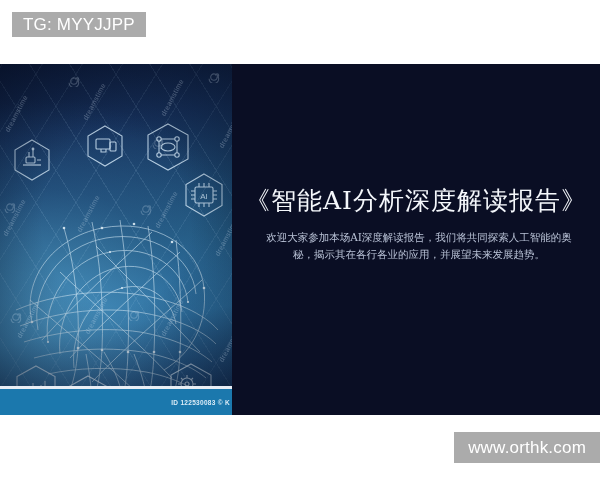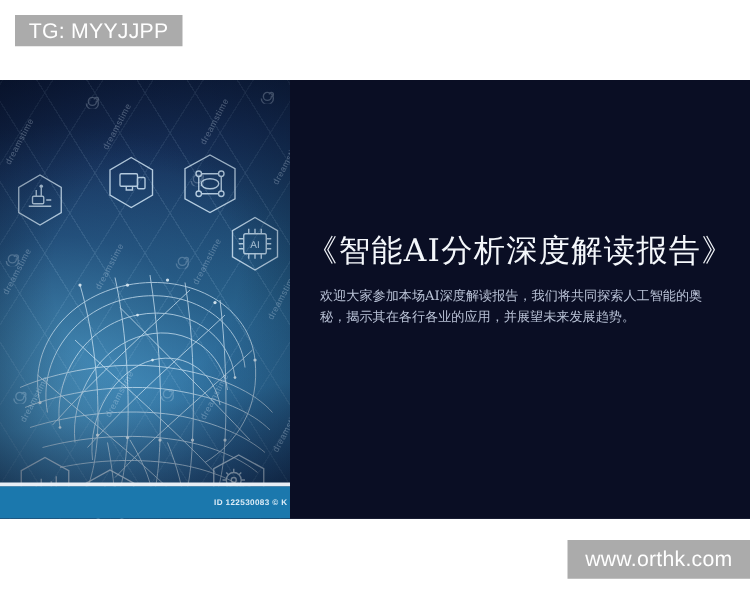--- a/index.html
+++ b/index.html
@@ -194,21 +194,21 @@
   }
   .panel-body {
     position: absolute;
     left: 24px;
     width: 326px;
     top: 165px;
     color: #b9c2d6;
     font-family: "DejaVu Serif", "Liberation Serif", serif;
     font-size: 10.5px;
     line-height: 16.5px;
-    text-align: left;
+    text-align: center;
   }
 </style>
 </head>
 <body>
 
 <div class="slide">
 
   <div class="photo">
     <div class="photo-base"></div>
     <div class="photo-grid"></div>

